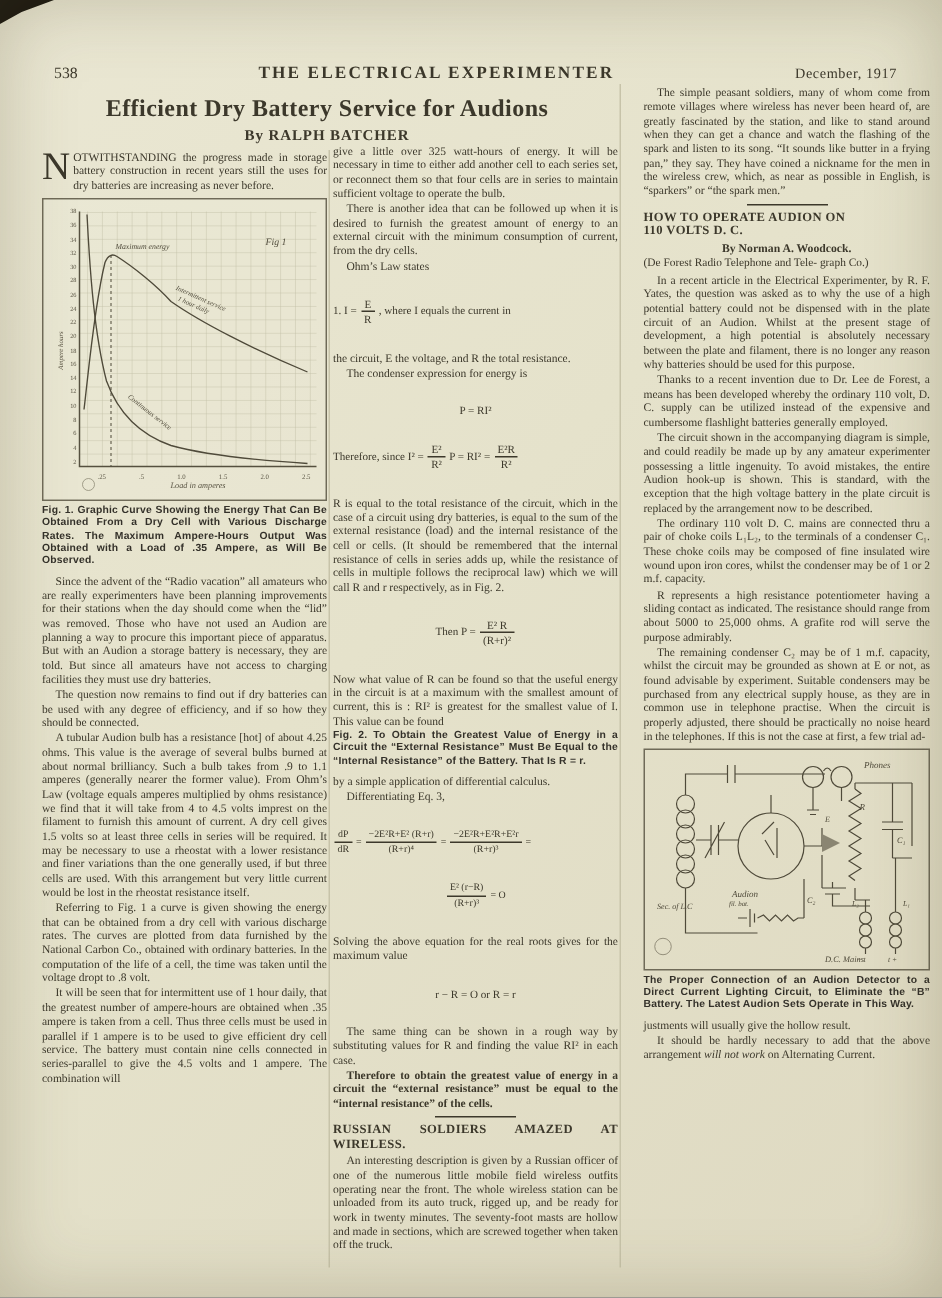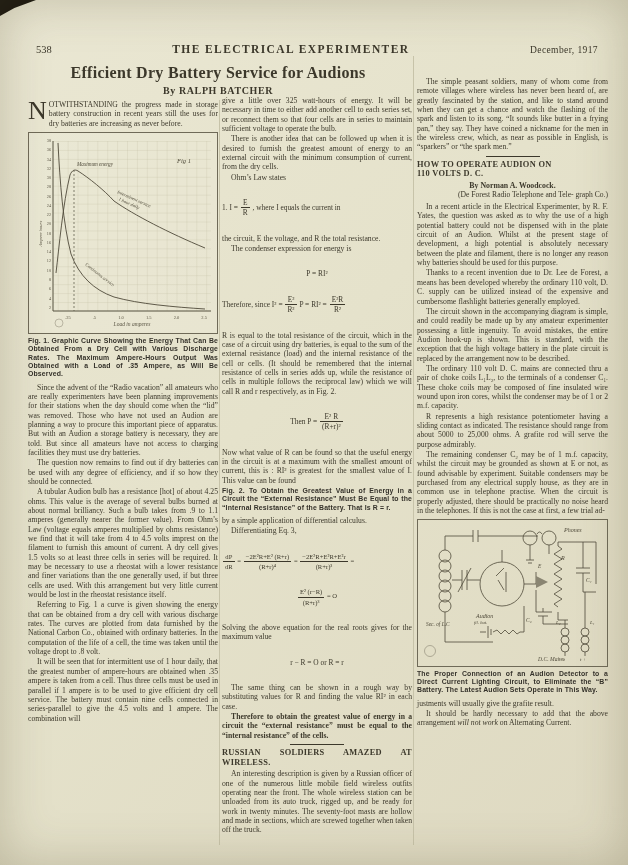--- a/index.html
+++ b/index.html
@@ -15,37 +15,37 @@
   .issue-date{font-size:9.5px;letter-spacing:.4px;}
   .title-block{position:absolute;top:64px;left:28px;width:380px;text-align:center;}
   .title{font-size:16px;font-weight:bold;letter-spacing:.3px;}
   .byline{font-size:10px;font-weight:bold;letter-spacing:.6px;margin-top:3px;}
   .colrule{position:absolute;width:1px;background:#c7c3a9;}
   .rule-a{left:219px;top:100px;bottom:20px;}
   .rule-b{left:413px;top:56px;bottom:20px;}
   .col{position:absolute;width:190px;text-align:justify;font-size:7.7px;line-height:9.35px;}
   .col1{left:28px;top:100px;}
   .col2{left:222px;top:96px;}
-  .col3{left:417px;top:57px;width:191px;margin-top:20px;}
+  .col3{left:429px;top:57px;width:191px;}
   .col p{margin:0 0 1px 0;text-indent:9px;}
   .p-noindent{text-indent:0 !important;}
   .p-bold{font-weight:bold;}
   .dropcap{float:left;font-size:26px;line-height:20px;padding:1px 2px 0 0;}
   .figframe{border:1px solid #6f6a58;margin:4px 0 3px 0;position:relative;}
   .figcaption{font-family:"Liberation Sans","DejaVu Sans",sans-serif;font-weight:bold;font-size:6.9px;
     line-height:8.3px;text-align:justify;margin:2px 0 4px 0;color:#34312a;letter-spacing:.15px;text-indent:0;}
   .eq{text-align:center;text-indent:0 !important;font-size:7.4px;margin:16px 0;}
   .eq-left{text-align:left;}
   .frac{display:inline-block;vertical-align:middle;text-align:center;padding:0 1px;}
   .frac .num{display:block;border-bottom:.8px solid #3c382b;padding:0 2px;}
   .frac .den{display:block;padding:0 2px;}
   .h-small{font-size:8.4px;font-weight:bold;letter-spacing:.3px;margin:3px 0 2px 0;text-indent:0 !important;line-height:9.6px;}
   .sep{width:54px;border-top:1px solid #3c382b;margin:4px auto 3px auto;}
   .h2-by{font-size:7.8px;font-weight:bold;text-align:center;text-indent:0 !important;margin:1px 0;}
-  .h2-affil{font-size:7.6px;text-align:right;text-indent:0 !important;line-height:8.8px;margin-bottom:2px;}
+  .h2-affil{font-size:7.6px;text-align:left;text-indent:0 !important;line-height:8.8px;margin-bottom:2px;}
   .fig1-inner{position:relative;height:200px;background:rgba(250,250,240,.12);}
   .fig1-yticks{position:absolute;left:8px;top:6px;height:171px;width:14px;display:flex;flex-direction:column;
     justify-content:space-between;align-items:flex-end;font-size:4.2px;line-height:4.2px;color:#5a5544;}
   .fig1-xticks{position:absolute;left:36px;width:142px;top:180px;display:flex;justify-content:space-between;
     font-size:4.5px;color:#5a5544;}
   .fig1-xlabel{position:absolute;left:24px;width:158px;top:187px;text-align:center;font-style:italic;
     font-size:5.5px;color:#5a5544;}
   .fig1-ylabel{position:absolute;left:-1px;top:96px;transform:rotate(-90deg);transform-origin:center;
     font-style:italic;font-size:4.6px;color:#5a5544;white-space:nowrap;}
   svg text{font-family:"Liberation Serif","DejaVu Serif",serif;font-style:italic;fill:#4f4a3a;}
@@ -275,16 +275,16 @@
         <text x="172" y="104" font-size="5">L₁</text>
         <text x="141" y="141" font-size="5">− t</text>
         <text x="162" y="141" font-size="5">t +</text>
         <text x="148" y="135" font-size="5.6" transform="translate(-28,6)">D.C. Mains</text>
         <text x="120" y="48" font-size="5.4">E</text>
         <circle cx="12" cy="131" r="5.5" stroke="#8a8572" stroke-width="0.6" fill="none"></circle>
       </svg>
     </div>
     <div class="figcaption">The Proper Connection of an Audion Detector to a Direct Current Lighting Circuit, to Eliminate the “B” Battery.  The Latest Audion Sets Operate in This Way.</div>
 
-    <p class="p-noindent">justments will usually give the grafite result.</p>
+    <p class="p-noindent">justments will usually give the hollow result.</p>
     <p><span>It should be hardly necessary to add that the above arrangement </span><span class="ital">will not work</span><span> on Alternating Current.</span></p>
   </div>
 </div>
 
 </body></html>

